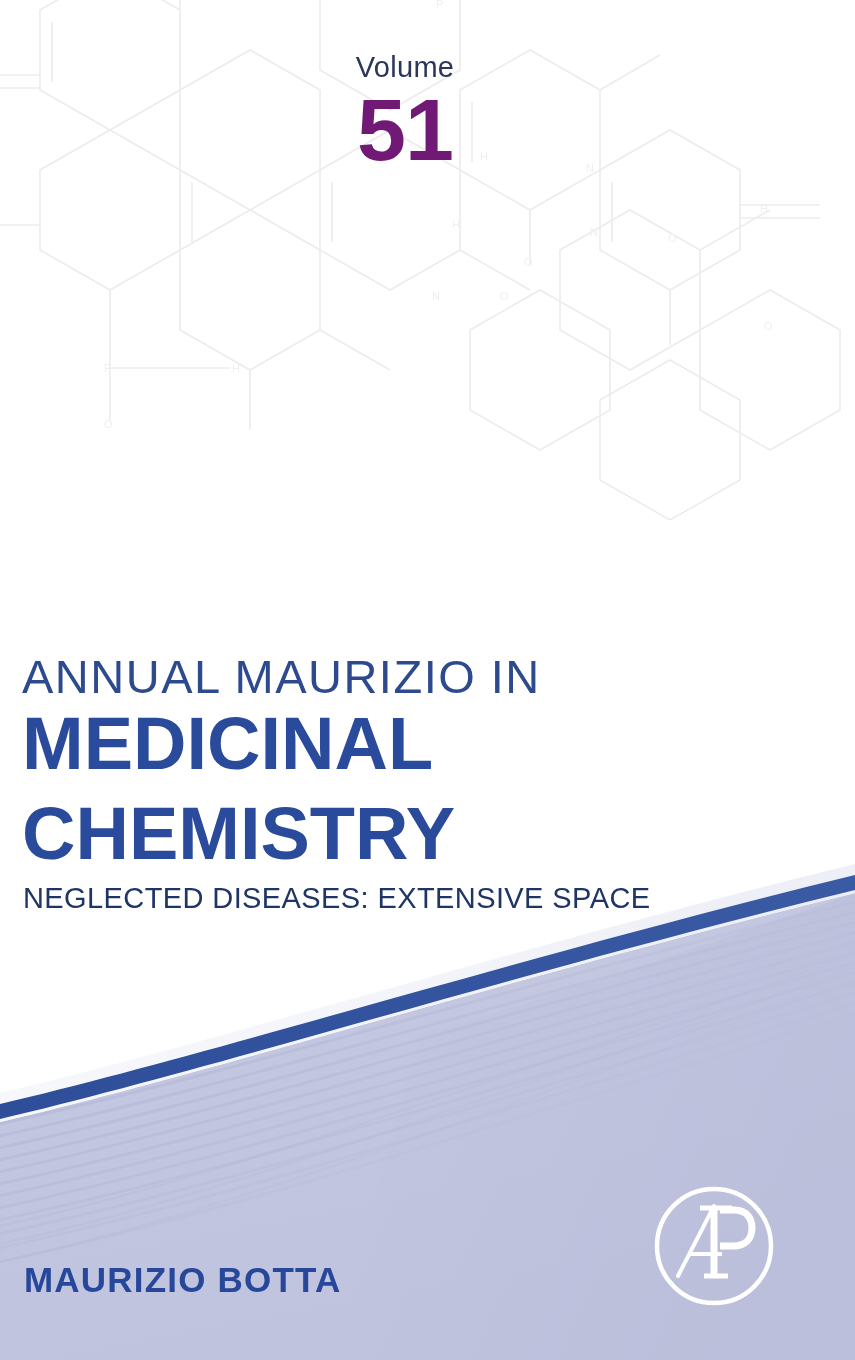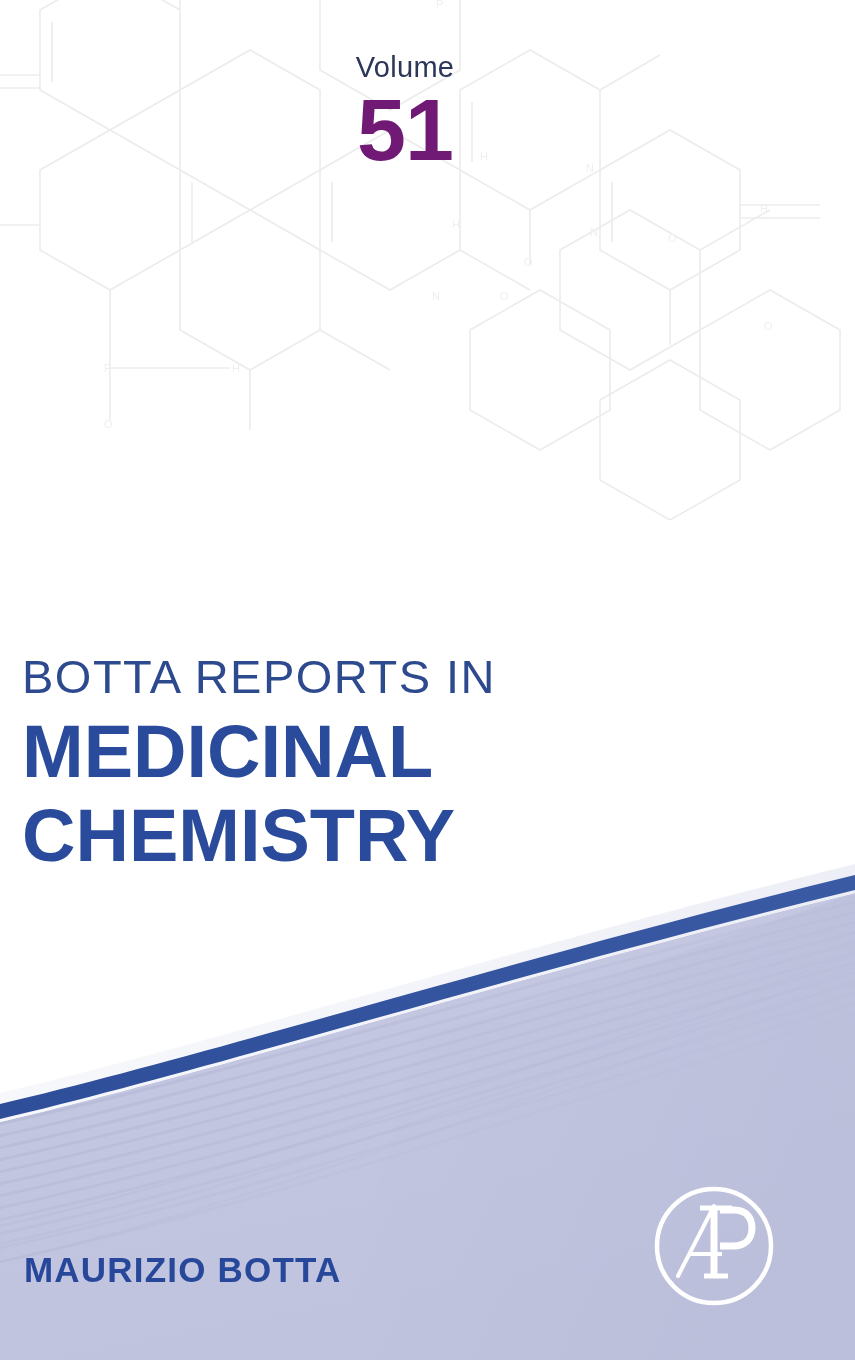--- a/index.html
+++ b/index.html
@@ -66,22 +66,22 @@
     white-space:nowrap;
   }
   .title-line2,.title-line3{
     font-size:74px;
     font-weight:bold;
     letter-spacing:0px;
     color:#2a4b9b;
     line-height:76px;
     white-space:nowrap;
   }
-  .title-line2{ margin-top:12px; }
-  .title-line3{ margin-top:8px; }
+  .title-line2{ margin-top:4px; }
+  .title-line3{ margin-top:14px; }
 
   .subtitle{
     position:absolute; left:23px; top:881px; width:800px;
     color:#1f3566;
     font-size:29px;
     line-height:34px;
     letter-spacing:0.4px;
     font-weight:400;
   }
   .subtitle div{ white-space:nowrap; }
@@ -94,21 +94,21 @@
     color:#2b3659;
     line-height:30px;
     font-weight:400;
   }
   .editor-name{
     font-size:35px;
     font-weight:bold;
     color:#27479a;
     letter-spacing:1.2px;
     line-height:42px;
-    margin-top:4px;
+    margin-top:14px;
   }
 
   .ap-logo{
     position:absolute; left:648px; top:1180px;
     width:132px; height:132px;
   }
 </style>
 </head>
 <body>
 
@@ -232,26 +232,27 @@
   </svg>
 
   <div class="top-field" style="background:transparent;"></div>
 
   <div class="volume-wrap">
     <span class="volume-label">Volume</span>
     <span class="volume-number">51</span>
   </div>
 
   <div class="title-block">
-    <div class="title-line1">BOTTA REPORTS IN</div>
+    <div class="title-line1">ANNUAL MAURIZIO IN</div>
     <div class="title-line2">MEDICINAL</div>
     <div class="title-line3">CHEMISTRY</div>
   </div>
 
   <div class="subtitle">
+    <div>NEGLECTED DISEASES: EXTENSIVE SPACE</div>
   </div>
 
   <div class="editor-block">
     <div class="editor-name">MAURIZIO BOTTA</div>
   </div>
 
   <svg class="ap-logo" viewBox="0 0 132 132" xmlns="http://www.w3.org/2000/svg">
     <circle cx="66" cy="66" r="57" fill="none" stroke="#ffffff" stroke-width="4.5"></circle>
 
     <path d="M30,96 L66,26" stroke="#ffffff" stroke-width="4" fill="none" stroke-linecap="round"></path>

